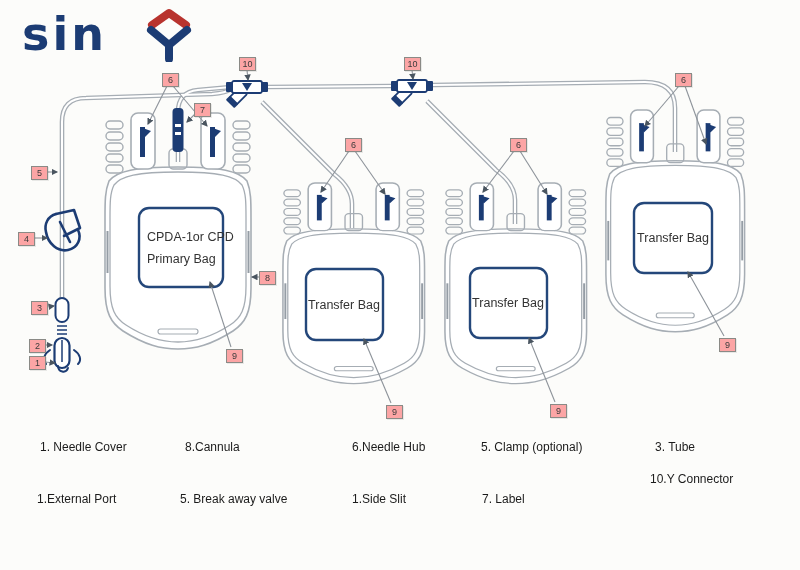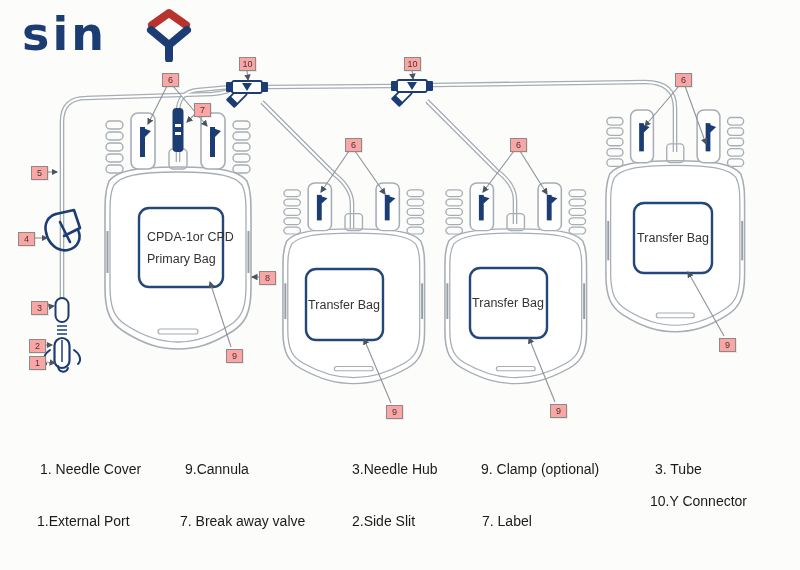--- a/index.html
+++ b/index.html
@@ -19,21 +19,21 @@
   
   .callout{
     position:absolute;min-width:13px;height:12px;padding:0 1px;
     border:1px solid #8a8a86;background:#fca5a5;
     display:flex;align-items:center;justify-content:center;
     font-size:9px;color:#3b3b3b;line-height:1;
     box-shadow:1px 1px 0 rgba(0,0,0,0.08);
   }
   
   .legend-item{
-    position:absolute;font-size:14px;color:#1b1b1b;white-space:nowrap;margin-top:21px;
+    position:absolute;font-size:12px;color:#1b1b1b;white-space:nowrap;
   }
 </style>
 </head>
 <body>
 
 <div id="stage">
 
   <div id="logo">
     <span class="word">sin</span>
     <svg width="46" height="54" viewBox="0 0 46 54">
@@ -204,24 +204,24 @@
   <div class="callout" style="left:510px;top:138px">6</div>
   <div class="callout" style="left:675px;top:73px">6</div>
   <div class="callout" style="left:259px;top:271px">8</div>
   <div class="callout" style="left:226px;top:349px">9</div>
   <div class="callout" style="left:386px;top:405px">9</div>
   <div class="callout" style="left:550px;top:404px">9</div>
   <div class="callout" style="left:719px;top:338px">9</div>
 
   <div>
     <div class="legend-item" style="left:40px;top:440px">1. Needle Cover</div>
-    <div class="legend-item" style="left:185px;top:440px">9.Cannula</div>
-    <div class="legend-item" style="left:352px;top:440px">3.Needle Hub</div>
-    <div class="legend-item" style="left:481px;top:440px">9. Clamp (optional)</div>
+    <div class="legend-item" style="left:185px;top:440px">8.Cannula</div>
+    <div class="legend-item" style="left:352px;top:440px">6.Needle Hub</div>
+    <div class="legend-item" style="left:481px;top:440px">5. Clamp (optional)</div>
     <div class="legend-item" style="left:655px;top:440px">3. Tube</div>
     <div class="legend-item" style="left:37px;top:492px">1.External Port</div>
-    <div class="legend-item" style="left:180px;top:492px">7. Break away valve</div>
-    <div class="legend-item" style="left:352px;top:492px">2.Side Slit</div>
+    <div class="legend-item" style="left:180px;top:492px">5. Break away valve</div>
+    <div class="legend-item" style="left:352px;top:492px">1.Side Slit</div>
     <div class="legend-item" style="left:482px;top:492px">7. Label</div>
     <div class="legend-item" style="left:650px;top:472px">10.Y Connector</div>
   </div>
 
 </div>
 
 </body></html>

